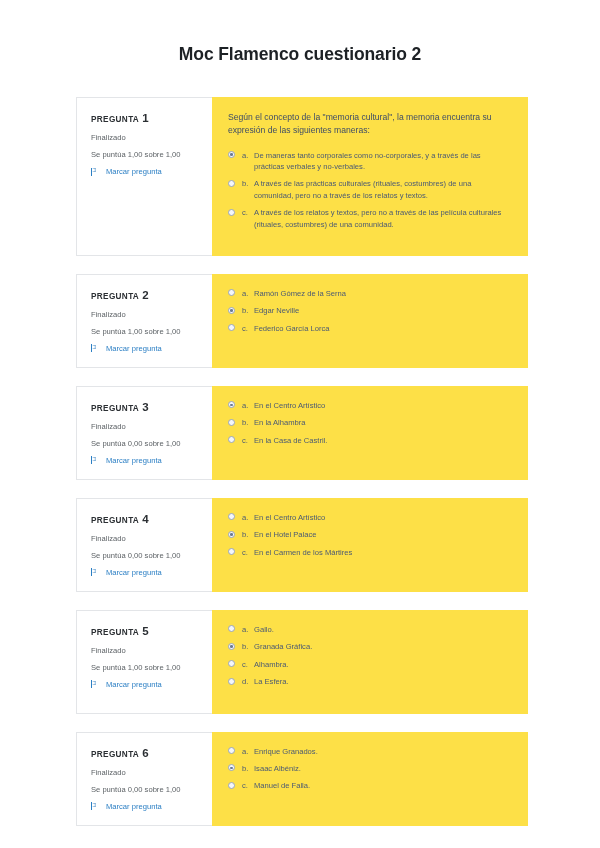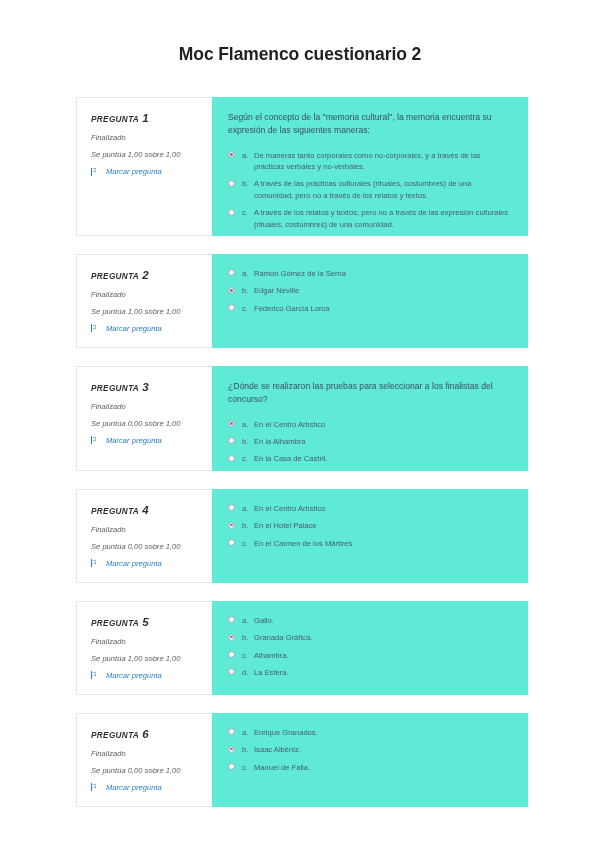--- a/index.html
+++ b/index.html
@@ -35,21 +35,20 @@
     position: relative;
   }
   .q-info {
     width: 136px;
     flex: 0 0 136px;
     background: #ffffff;
     border: 1px solid #e3e5e8;
     border-right: none;
     box-sizing: border-box;
     padding: 14px 10px 14px 14px;
-    font-style: italic;
   }
   .q-label {
     font-size: 8.2px;
     font-weight: bold;
     letter-spacing: 0.35px;
     color: #2b2f33;
     text-transform: uppercase;
     margin-bottom: 9px;
     white-space: nowrap;
   }
@@ -93,23 +92,23 @@
     position: absolute;
     left: 1px; top: 0.5px;
     width: 0; height: 0;
     border-left: 4px solid transparent;
     border-top: 2px solid #8fb9dc;
     border-bottom: 2px solid #8fb9dc;
     border-right: 0;
   }
   .q-body {
     flex: 1 1 auto;
-    background: #5eead4;
+    background: #fde047;
     box-sizing: border-box;
-    padding: 14px 18px 0 16px;
+    padding: 14px 18px 20px 16px;
   }
   .q-text {
     font-size: 8.6px;
     line-height: 1.55;
     color: #3f4d66;
     margin: 0 0 12px 0;
     max-width: 96%;
   }
   .answers {
     list-style: none;
@@ -178,21 +177,21 @@
             <span class="a-text">De maneras tanto corporales como no-corporales, y a través de las prácticas verbales y no-verbales.</span>
           </li>
           <li class="answer">
             <span class="radio"></span>
             <span class="a-letter">b.</span>
             <span class="a-text">A través de las prácticas culturales (rituales, costumbres) de una comunidad, pero no a través de los relatos y textos.</span>
           </li>
           <li class="answer">
             <span class="radio"></span>
             <span class="a-letter">c.</span>
-            <span class="a-text">A través de los relatos y textos, pero no a través de las expresión culturales (rituales, costumbres) de una comunidad.</span>
+            <span class="a-text">A través de los relatos y textos, pero no a través de las película culturales (rituales, costumbres) de una comunidad.</span>
           </li>
         </ul>
       </div>
     </div>
     <div class="question-block">
       <div class="q-info">
         <div class="q-label"><span>PREGUNTA</span><span class="q-num">2</span></div>
         <div class="q-state">Finalizado</div>
         <div class="q-score">Se puntúa 1,00 sobre 1,00</div>
         <div class="q-flag">
@@ -224,21 +223,20 @@
       <div class="q-info">
         <div class="q-label"><span>PREGUNTA</span><span class="q-num">3</span></div>
         <div class="q-state">Finalizado</div>
         <div class="q-score">Se puntúa 0,00 sobre 1,00</div>
         <div class="q-flag">
           <span class="flag-icon"></span>
           <span>Marcar pregunta</span>
         </div>
       </div>
       <div class="q-body">
-        <p class="q-text">¿Dónde se realizaron las pruebas para seleccionar a los finalistas del concurso?</p>
         <ul class="answers">
           <li class="answer">
             <span class="radio checked"></span>
             <span class="a-letter">a.</span>
             <span class="a-text">En el Centro Artístico</span>
           </li>
           <li class="answer">
             <span class="radio"></span>
             <span class="a-letter">b.</span>
             <span class="a-text">En la Alhambra</span>

